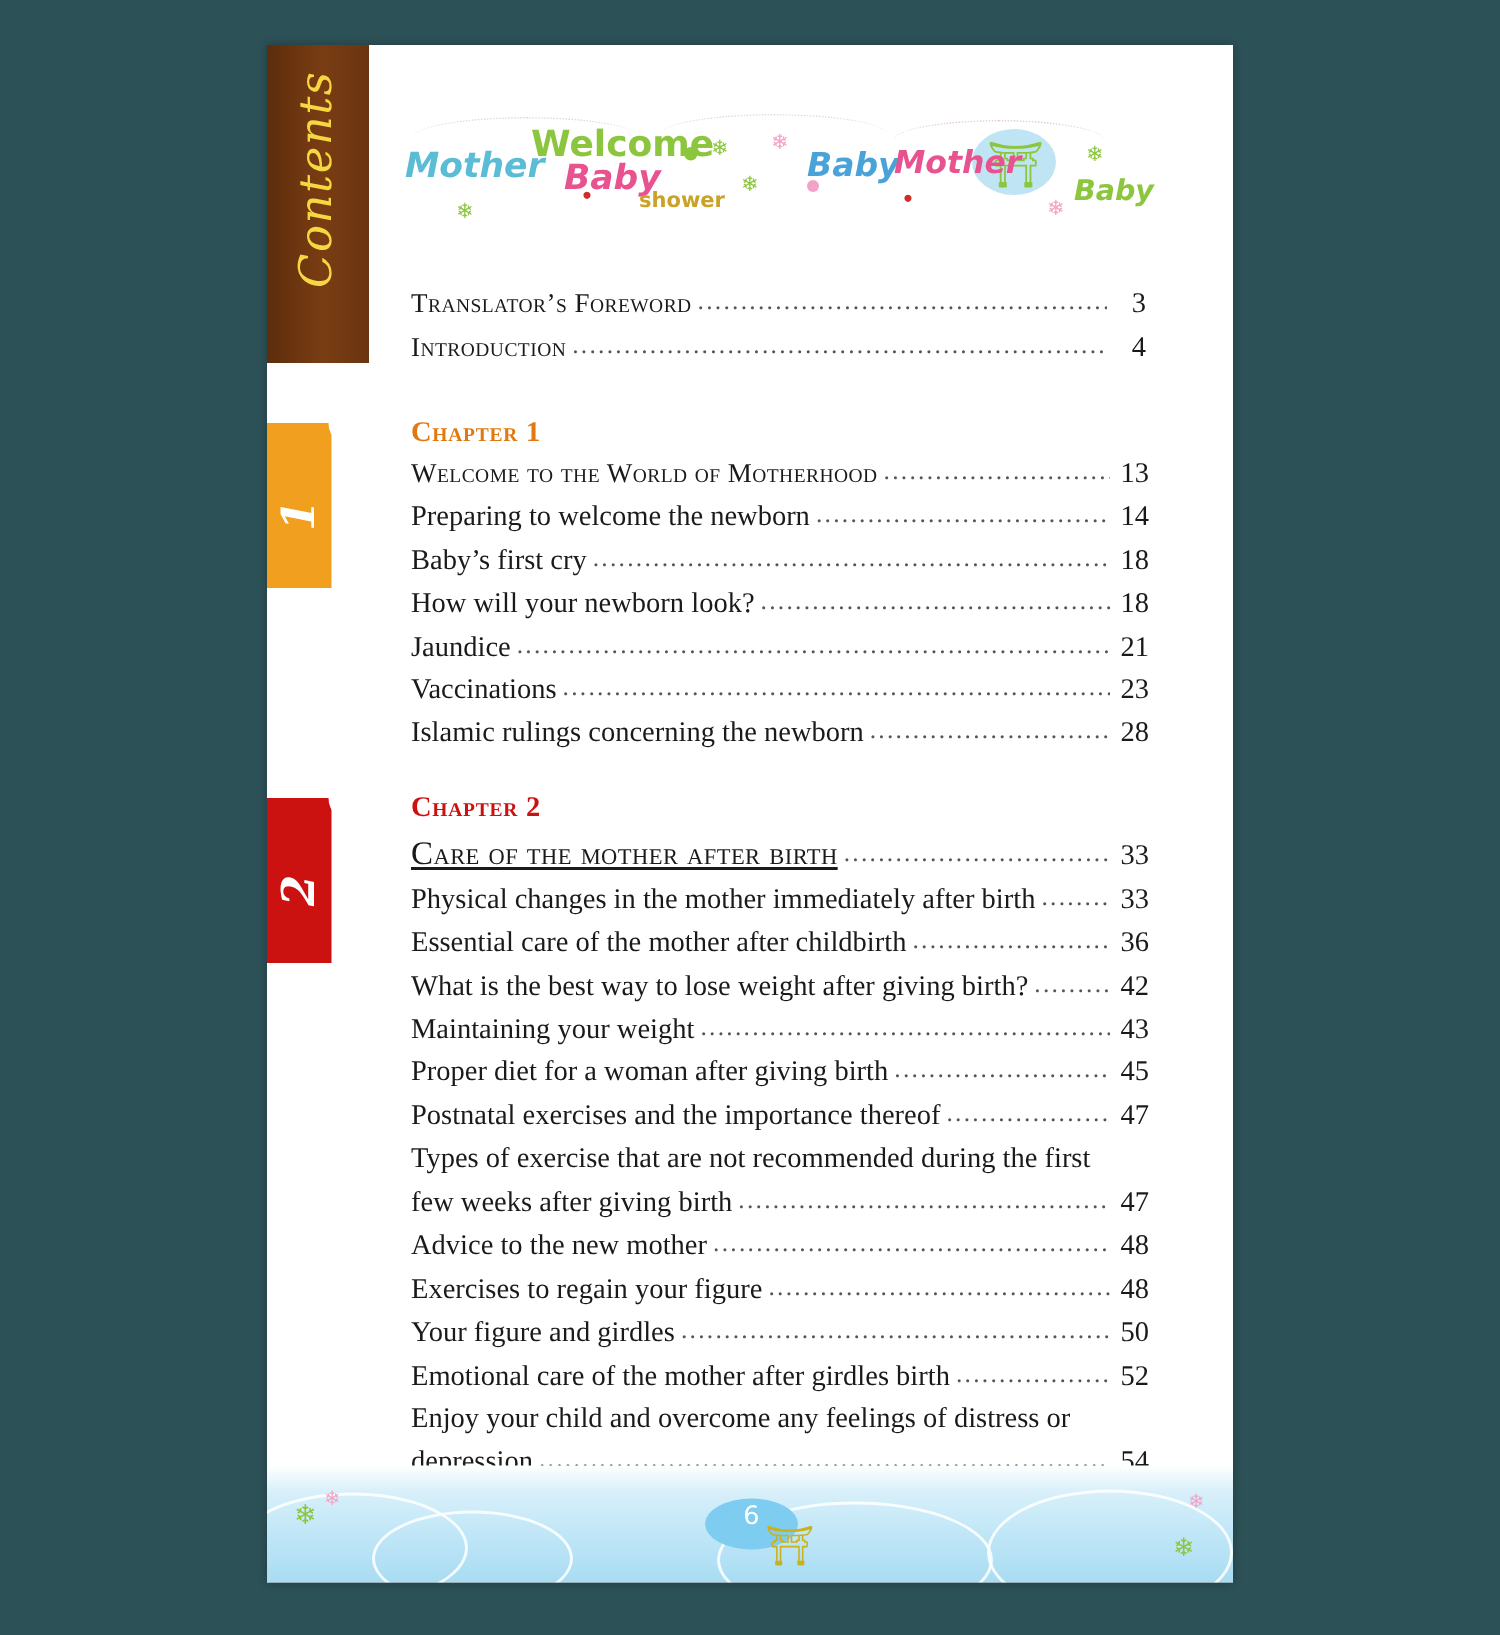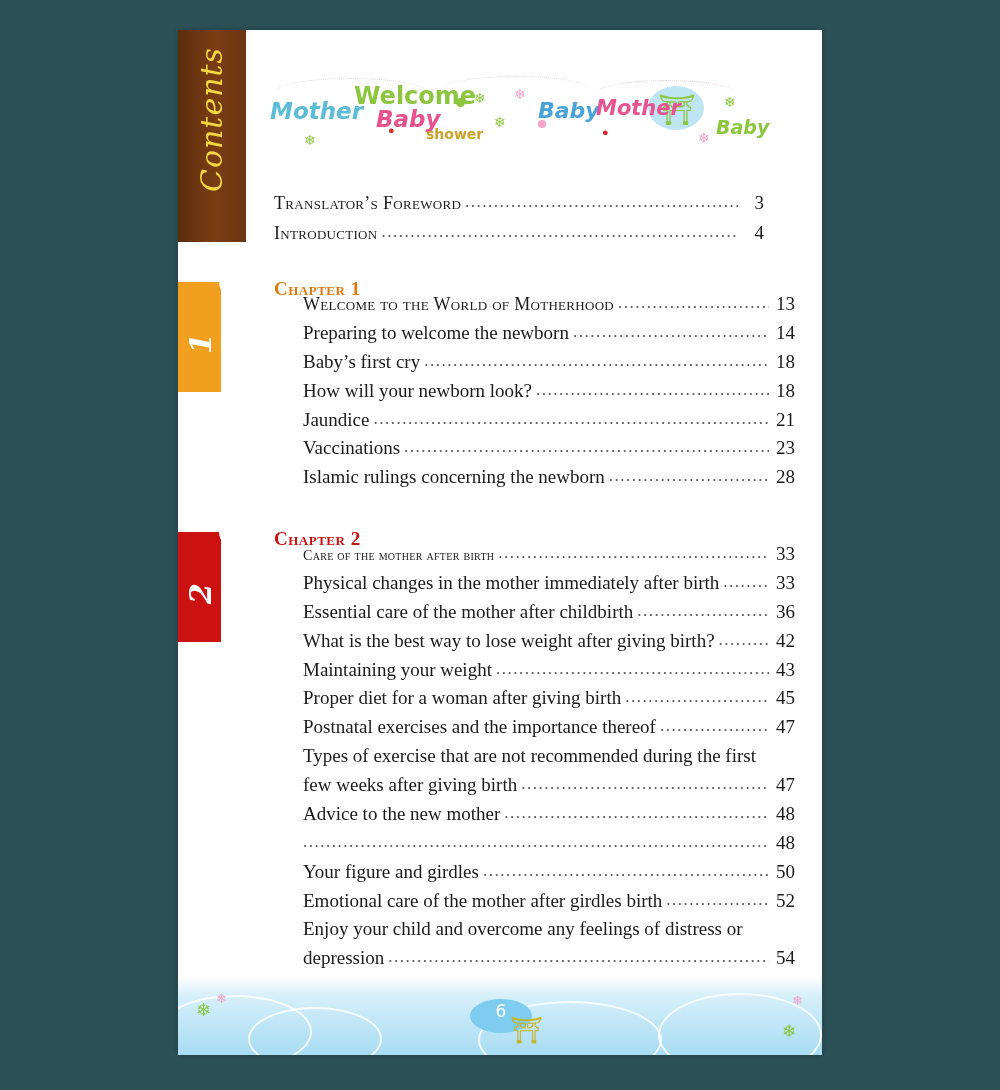--- a/index.html
+++ b/index.html
@@ -170,23 +170,22 @@
     left: 96px;
     top: -4px;
     font-variant: small-caps;
     font-weight: bold;
     font-size: 19px;
     letter-spacing: 0.5px;
   }
   .chapter-entries {
     position: absolute;
     left: 96px;
-    top: 8px;
+    top: 20px;
     width: 492px;
-    margin-left: 29px;
   }
   .chapter-entries .entry { font-size: 19px; line-height: 1.52; }
   .entry.wrap { white-space: normal; display: block; }
   .entry.wrap .line2 { display: flex; align-items: baseline; }
 
   
   .footer {
     position: absolute;
     left: 0;
     bottom: 0;
@@ -327,21 +326,21 @@
 
   <div class="chapter" style="top:502px;">
     <div class="chapter-tab" style="background:#cc1111;">
       <div class="corner"></div>
       <div class="num">2</div>
     </div>
     <div class="chapter-title" style="color:#cc1111;">Chapter 2</div>
     <div class="chapter-entries">
 
       <div class="entry">
-        <span class="txt smallcaps" style="font-size:14px;">Care of the mother after birth</span>
+        <span class="txt smallcaps" style="font-size:22px;text-decoration:underline;">Care of the mother after birth</span>
         <span class="dots">................................................................................................................</span>
         <span class="pg">33</span>
       </div>
       <div class="entry">
         <span class="txt">Physical changes in the mother immediately after birth</span>
         <span class="dots">................................................................................................................</span>
         <span class="pg">33</span>
       </div>
       <div class="entry">
         <span class="txt">Essential care of the mother after childbirth</span>
@@ -377,20 +376,21 @@
           <span class="pg">47</span>
         </div>
       </div>
 
       <div class="entry">
         <span class="txt">Advice to the new mother</span>
         <span class="dots">................................................................................................................</span>
         <span class="pg">48</span>
       </div>
       <div class="entry">
+        <span class="txt">Exercises to regain your figure</span>
         <span class="dots">................................................................................................................</span>
         <span class="pg">48</span>
       </div>
       <div class="entry">
         <span class="txt">Your figure and girdles</span>
         <span class="dots">................................................................................................................</span>
         <span class="pg">50</span>
       </div>
       <div class="entry">
         <span class="txt">Emotional care of the mother after girdles birth</span>

